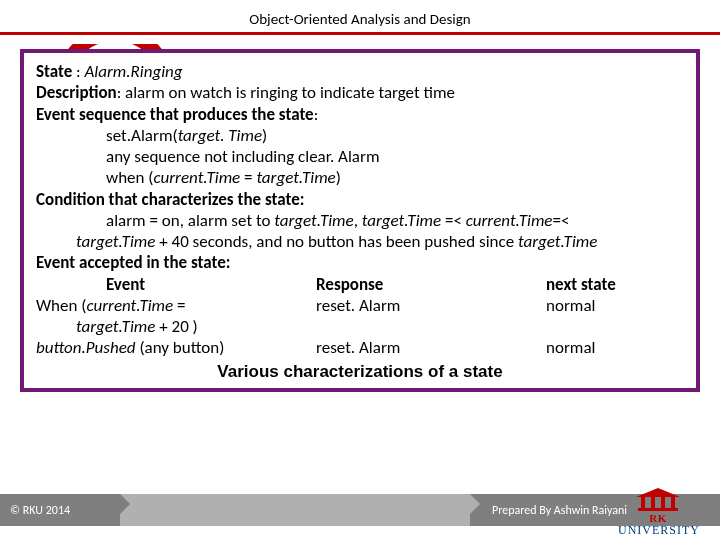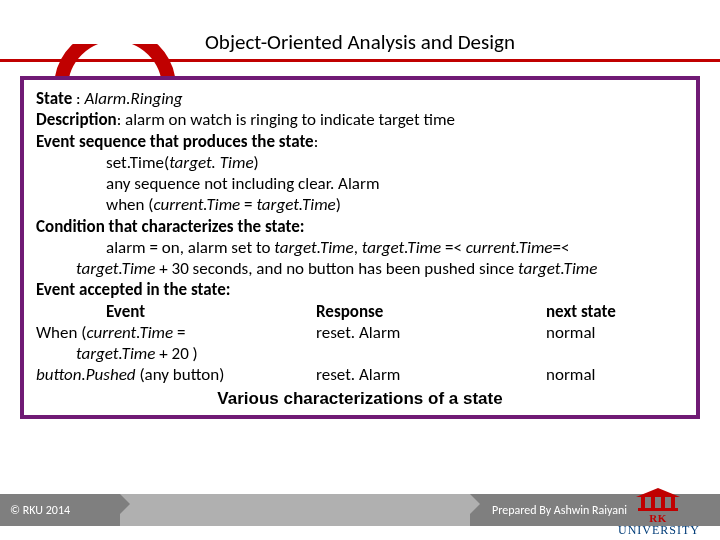--- a/index.html
+++ b/index.html
@@ -7,23 +7,22 @@
     width: 720px;
     height: 540px;
     background: #fff;
     font-family: Calibri, Arial, sans-serif;
     position: relative;
     overflow: hidden;
   }
   .header {
     text-align: center;
     padding: 10px 0 4px 0;
-    font-size: 21px;
+    font-size: 15px;
     color: #000;
-    margin-top: 19px;
   }
   .red-rule {
     height: 3px;
     background: #c00000;
     width: 100%;
     position: relative;
   }
   .arch {
     position: absolute;
     left: 55px;
@@ -168,32 +167,32 @@
   <div>
     <b>State</b> : <i>Alarm.Ringing</i>
   </div>
   <div>
     <b>Description</b>: <span>alarm on watch is ringing to indicate target time</span>
   </div>
   <div>
     <b>Event sequence that produces the state</b>:
   </div>
   <div class="indent">
-    <span>set.Time(</span><i>target. Time</i><span>)</span>
+    <span>set.Alarm(</span><i>target. Time</i><span>)</span>
   </div>
   <div class="indent">any sequence not including clear. Alarm</div>
   <div class="indent">
     <span>when (</span><i>current.Time</i><span> = </span><i>target.Time</i><span>)</span>
   </div>
   <div><b>Condition that characterizes the state:</b></div>
   <div class="indent">
     <span>alarm = on, alarm set to </span><i>target.Time</i><span>, </span><i>target.Time</i><span> =&lt; </span><i>current.Time</i><span>=&lt;</span>
   </div>
   <div class="indent2">
-    <i>target.Time</i><span> + 30 seconds, and no button has been pushed since </span><i>target.Time</i>
+    <i>target.Time</i><span> + 40 seconds, and no button has been pushed since </span><i>target.Time</i>
   </div>
   <div><b>Event accepted in the state:</b></div>
 
   <div class="row3">
     <div class="c1 indent"><b>Event</b></div>
     <div class="c2"><b>Response</b></div>
     <div class="c3"><b>next state</b></div>
   </div>
 
   <div class="row3">

